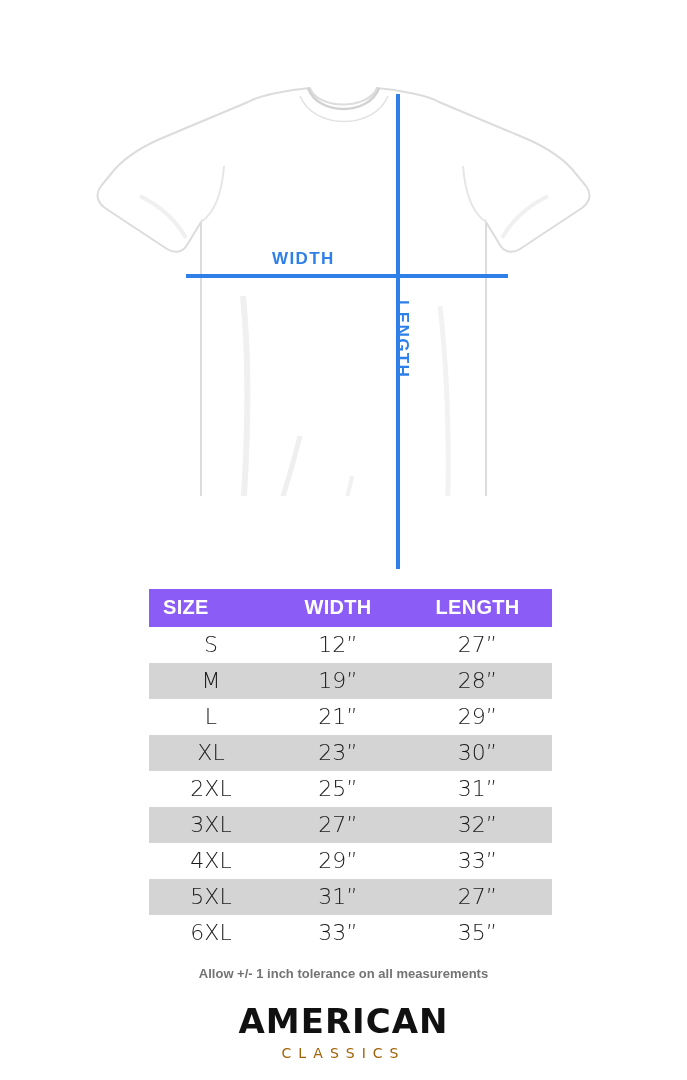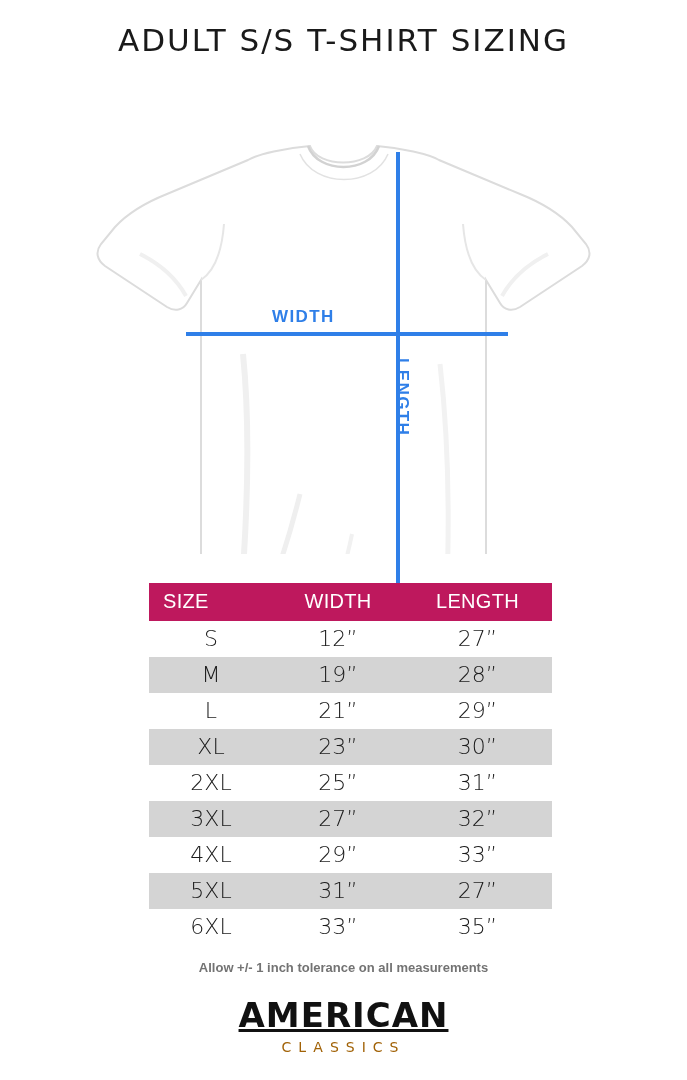--- a/index.html
+++ b/index.html
@@ -82,24 +82,24 @@
     left: 149px;
     top: 583px;
     width: 389px;
   }
   table.size-table {
     border-collapse: collapse;
     width: 389px;
     table-layout: fixed;
   }
   table.size-table th {
-    background: #be185d;
+    background: #8b5cf6;
     color: #ffffff;
     font-size: 20px;
-    font-weight: normal;
+    font-weight: bold;
     padding: 7px 0 8px 0;
     letter-spacing: 0.3px;
   }
   table.size-table th.c1 { text-align: left; padding-left: 14px; width: 110px; }
   table.size-table th.c2 { text-align: center; width: 130px; }
   table.size-table th.c3 { text-align: center; width: 149px; }
   table.size-table td {
     font-size: 22px;
     color: #1a1a1a;
     text-align: center;
@@ -125,36 +125,34 @@
     top: 995px;
     width: 687px;
     text-align: center;
   }
   .brand-main {
     font-size: 34px;
     letter-spacing: 1px;
     color: #111111;
     font-weight: bold;
     font-family: "DejaVu Sans", sans-serif;
-    text-decoration: underline;
   }
   .brand-sub {
     font-size: 14px;
     letter-spacing: 7px;
     color: #a16207;
     margin-top: 4px;
     font-family: "DejaVu Sans", sans-serif;
   }
 </style>
 </head>
 <body>
 
 <div class="page">
 
-  <div class="title">ADULT S/S T-SHIRT SIZING</div>
 
   <div class="shirt-wrap">
     <svg class="shirt-svg" width="687" height="490" viewBox="0 0 687 490">
 
       <path d="M248 96
                C 258 90, 286 84, 310 82
                C 318 104, 368 104, 377 82
                C 401 84, 429 90, 439 96
                L 520 130
                C 540 138, 560 150, 572 163

